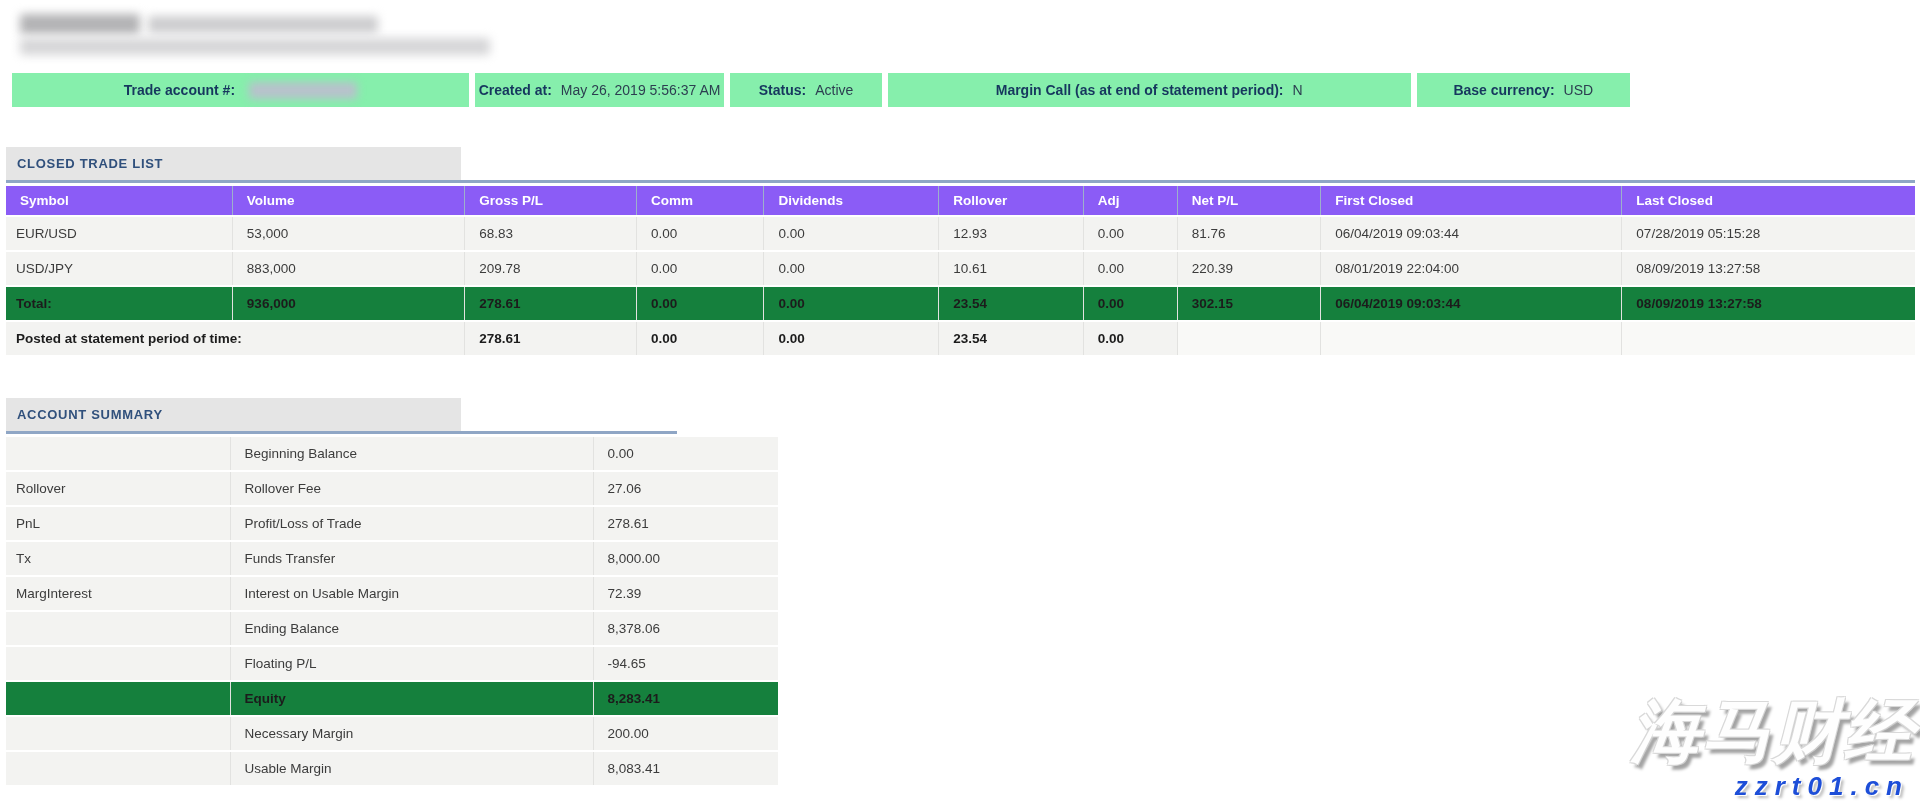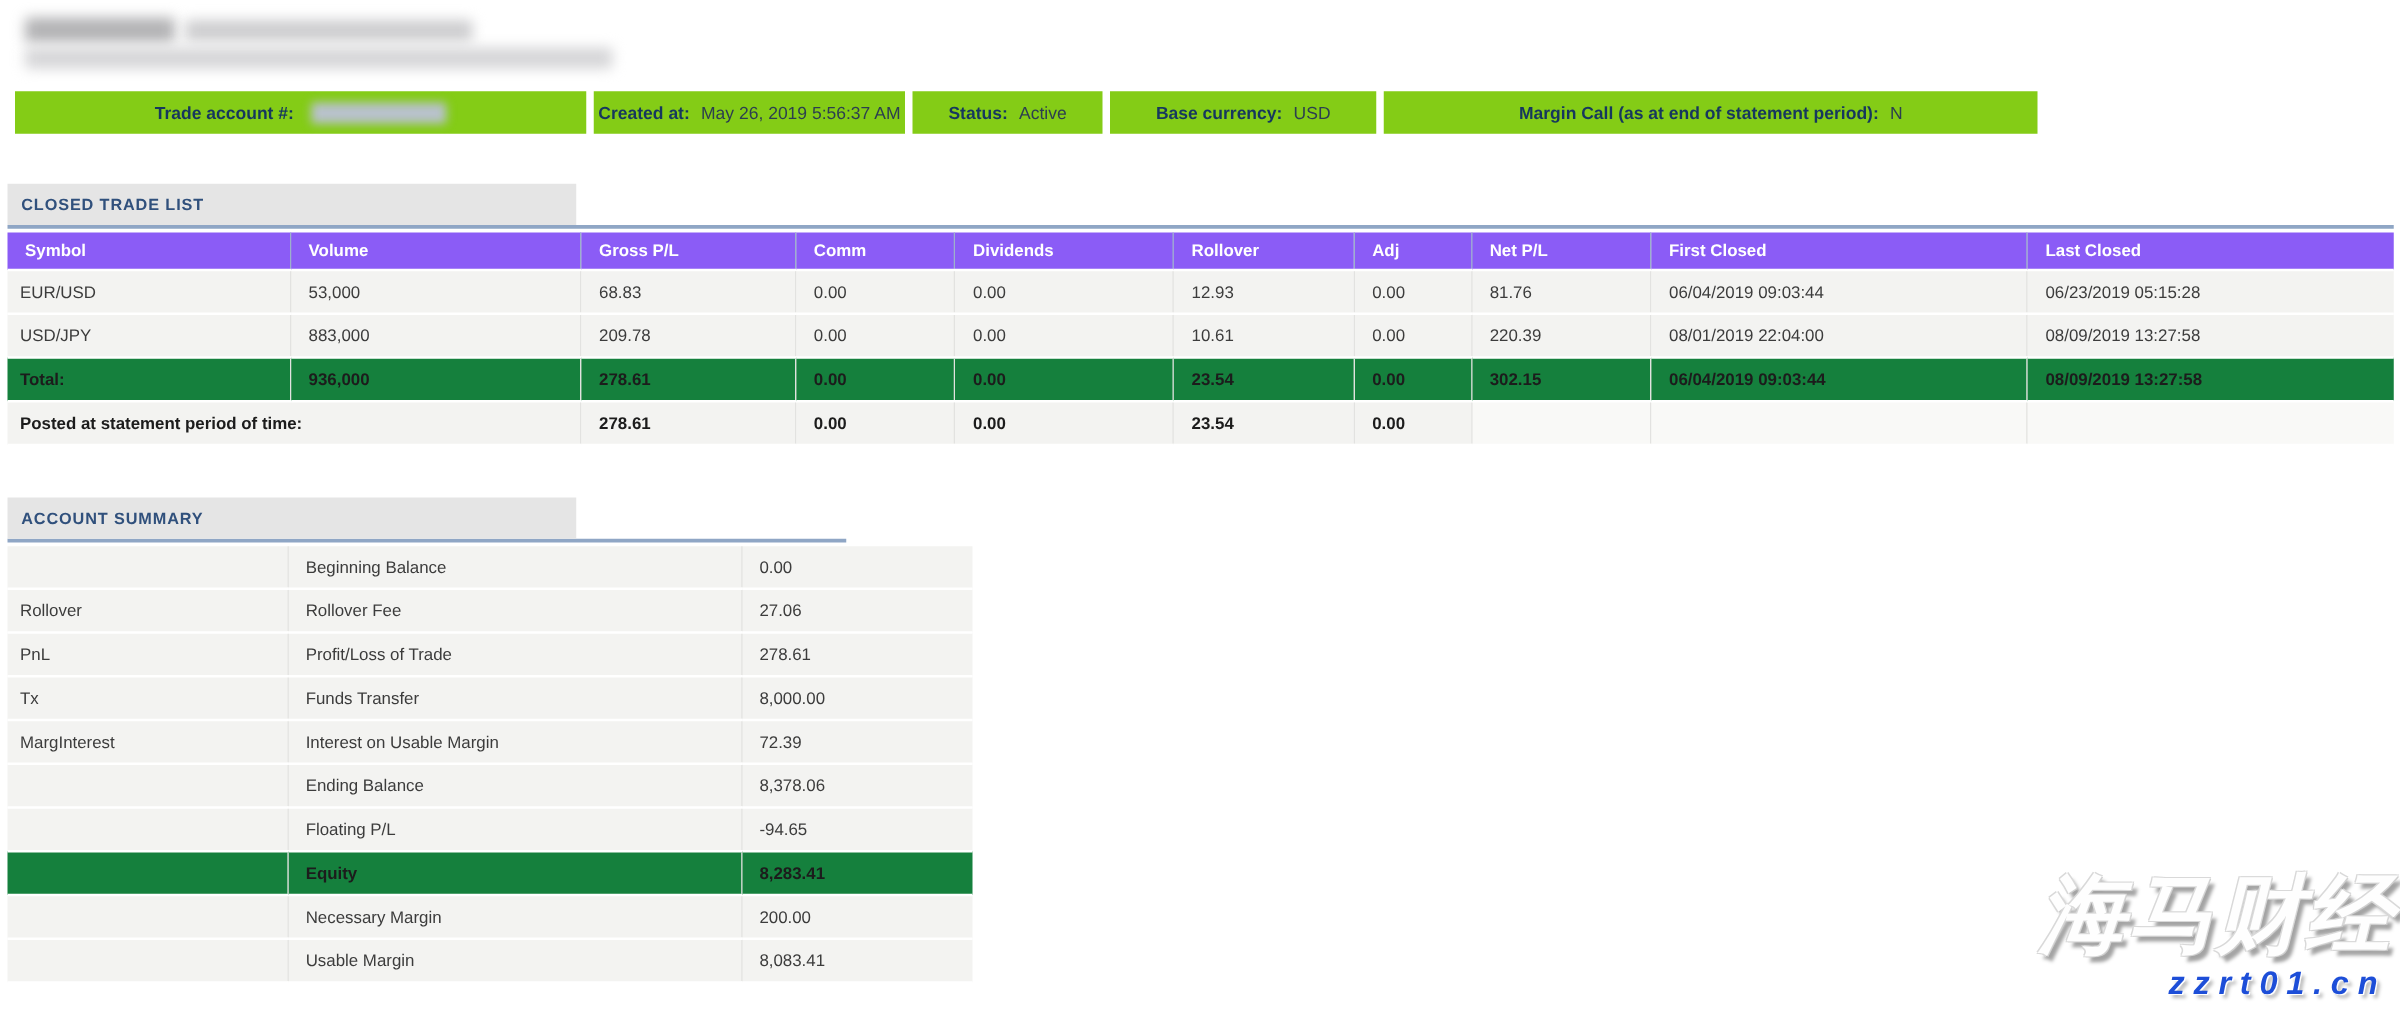--- a/index.html
+++ b/index.html
@@ -9,21 +9,21 @@
 
   
   .logo-blur { position: absolute; left: 18px; top: 12px; width: 490px; height: 48px; }
   .logo-blur .blob { position: absolute; border-radius: 3px; filter: blur(5px); }
   .logo-blur .b1 { left: 2px; top: 2px; width: 120px; height: 20px; background: #b3b3b5; }
   .logo-blur .b2 { left: 130px; top: 4px; width: 230px; height: 17px; background: #cdcdcf; }
   .logo-blur .b3 { left: 2px; top: 26px; width: 470px; height: 17px; background: #d6d6d8; }
 
   
   .info-bar { position: absolute; left: 12px; top: 73px; width: 1618px; height: 34px; display: flex; }
-  .seg { background: #84cc16; height: 34px; display: flex; align-items: center; justify-content: center; white-space: nowrap; font-size: 14px; }
+  .seg { background: #86efac; height: 34px; display: flex; align-items: center; justify-content: center; white-space: nowrap; font-size: 14px; }
   .seg + .seg { margin-left: 6px; }
   .seg .lbl { font-weight: bold; color: #16375e; }
   .seg .val { color: #2c3e50; margin-left: 9px; }
   .seg1 { width: 458px; }
   .seg2 { width: 250px; }
   .seg3 { width: 152px; }
   .seg4 { width: 524px; }
   .seg5 { width: 214px; }
   .redacted { display: inline-block; width: 108px; height: 17px; margin-left: 14px; background: #b8c1cc; border-radius: 2px; filter: blur(4px); }
 
@@ -72,27 +72,27 @@
       <span class="redacted"></span>
     </div>
     <div class="seg seg2">
       <span class="lbl">Created at:</span>
       <span class="val">May 26, 2019 5:56:37 AM</span>
     </div>
     <div class="seg seg3">
       <span class="lbl">Status:</span>
       <span class="val">Active</span>
     </div>
+    <div class="seg seg4">
+      <span class="lbl">Margin Call (as at end of statement period):</span>
+      <span class="val">N</span>
+    </div>
     <div class="seg seg5">
       <span class="lbl">Base currency:</span>
       <span class="val">USD</span>
-    </div>
-    <div class="seg seg4">
-      <span class="lbl">Margin Call (as at end of statement period):</span>
-      <span class="val">N</span>
     </div>
   </div>
 
   <div class="section-ctl">
     <div class="tab-wrap">
       <span class="tab">CLOSED TRADE LIST</span>
     </div>
     <table class="trade">
       <colgroup>
         <col style="width:224px">
@@ -124,21 +124,21 @@
           <tr class="trade-row">
             <td class="al first">EUR/USD</td>
             <td class="ar">53,000</td>
             <td class="ar">68.83</td>
             <td class="ar">0.00</td>
             <td class="ar">0.00</td>
             <td class="ar">12.93</td>
             <td class="ar">0.00</td>
             <td class="ar">81.76</td>
             <td class="ar">06/04/2019 09:03:44</td>
-            <td class="ar">06/23/2019 05:15:28</td>
+            <td class="ar">07/28/2019 05:15:28</td>
           </tr>
           <tr class="trade-row">
             <td class="al first">USD/JPY</td>
             <td class="ar">883,000</td>
             <td class="ar">209.78</td>
             <td class="ar">0.00</td>
             <td class="ar">0.00</td>
             <td class="ar">10.61</td>
             <td class="ar">0.00</td>
             <td class="ar">220.39</td>

